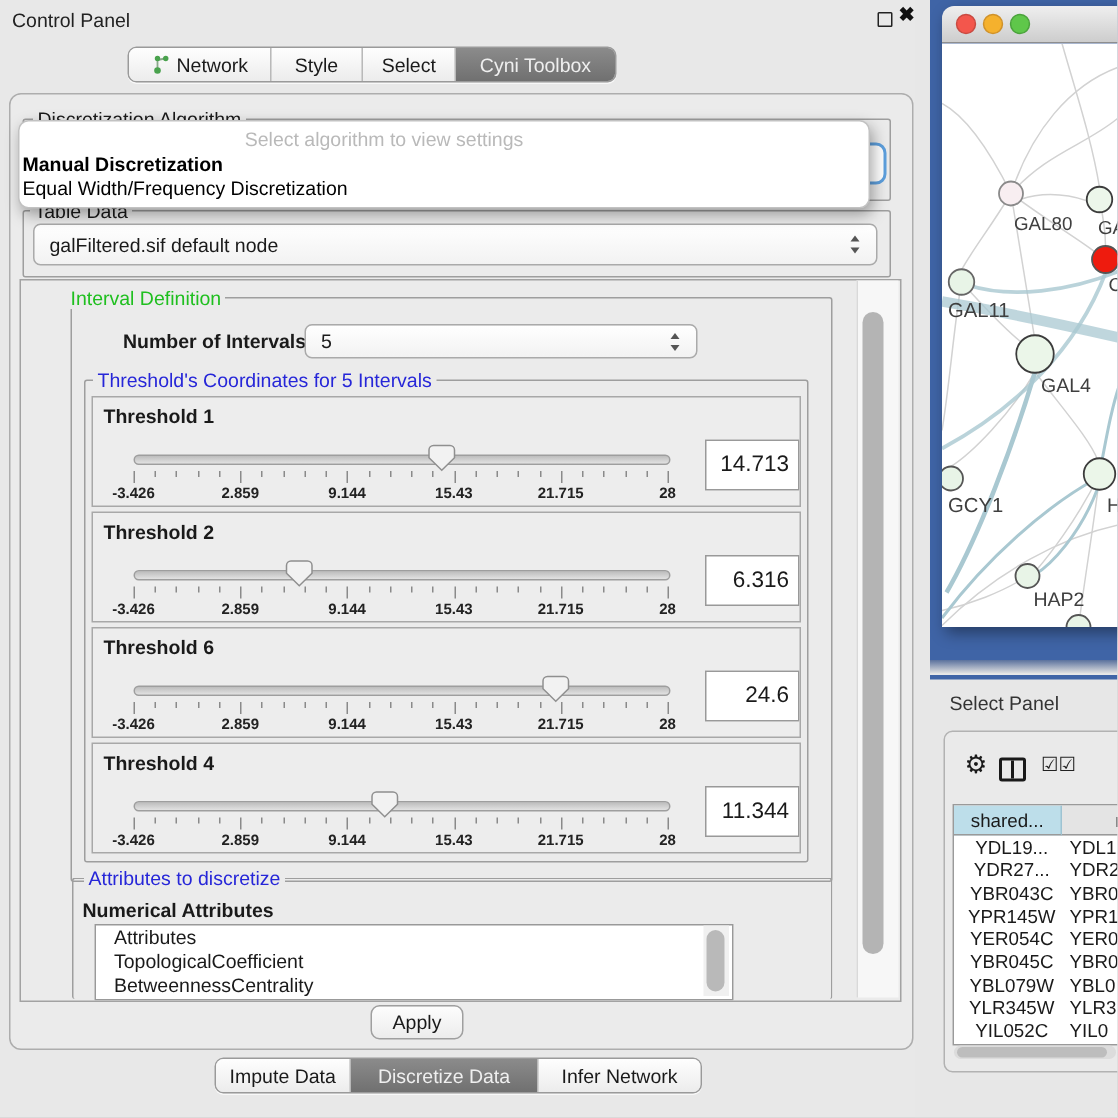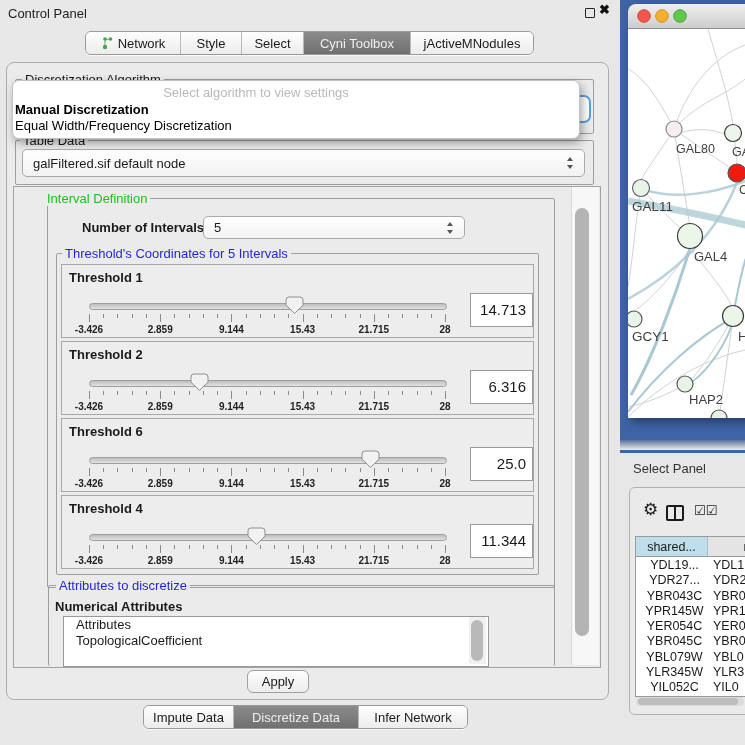--- a/index.html
+++ b/index.html
@@ -123,23 +123,20 @@
       <span>Network</span>
     </div>
     <div class="seg" style="width:60px;">
         <span>Style</span>
       </div>
     <div class="seg" style="width:61px;">
         <span>Select</span>
       </div>
     <div class="seg sel" style="width:106px;">
         <span>Cyni Toolbox</span>
-      </div>
-    <div class="seg" style="width:122px;">
-        <span>jActiveMNodules</span>
       </div>
   </div>
 
   <div class="abs panelbox"></div>
 
   <div class="abs group" style="left:15px;top:79px;width:577px;height:53px;"></div>
   <div class="glabel abs" style="left:22px;top:72px;">Discretization Algorithm</div>
   <div class="abs focus-ring"></div>
 
   <div class="abs popup">
@@ -308,21 +305,21 @@
         </div>
       <div class="labelsrow">
         <span class="tlabel" style="left:0%;">-3.426</span>
         <span class="tlabel" style="left:20%;">2.859</span>
         <span class="tlabel" style="left:40%;">9.144</span>
         <span class="tlabel" style="left:60%;">15.43</span>
         <span class="tlabel" style="left:80%;">21.715</span>
         <span class="tlabel" style="left:100%;">28</span>
       </div>
     </div>
-    <div class="valuebox">25.0</div>
+    <div class="valuebox">24.6</div>
   </div>
 
   <div class="block" style="top:495px;">
     <div class="btitle">Threshold 4</div>
     <div class="trackzone">
       <div class="track"></div>
       <div class="thumb-wrap" style="left: calc(47% - 9px);">
         <svg width="19" height="19" viewBox="0 0 19 19">
             <path d="M4 1 h11 a3 3 0 0 1 3 3 v5.2 L9.5 17.5 L1 9.2 V4 a3 3 0 0 1 3 -3 z" fill="#f2f2f2" stroke="#8f8f8f"></path>
           </svg>
@@ -366,20 +363,21 @@
     </div>
     <div class="valuebox">11.344</div>
   </div>
 
   <div class="abs group" style="left:48px;top:585px;width:505px;height:80px;border-bottom:none;"></div>
   <div class="glabel blue abs" style="left:56px;top:578px;">Attributes to discretize</div>
   <div class="abs" style="left:55px;top:599px;font-weight:bold;">Numerical Attributes</div>
   <div class="abs listbox">
     <div class="item">Attributes</div>
     <div class="item">TopologicalCoefficient</div>
+    <div class="item">BetweennessCentrality</div>
   </div>
   <div class="abs list-vtrack"></div>
   <div class="abs list-vthumb"></div>
 
   <div class="abs applybtn">Apply</div>
 
   <div class="abs segbar" style="left:143px;top:705px;">
     <div class="seg" style="width:89px;">
         <span>Impute Data</span>
       </div>

